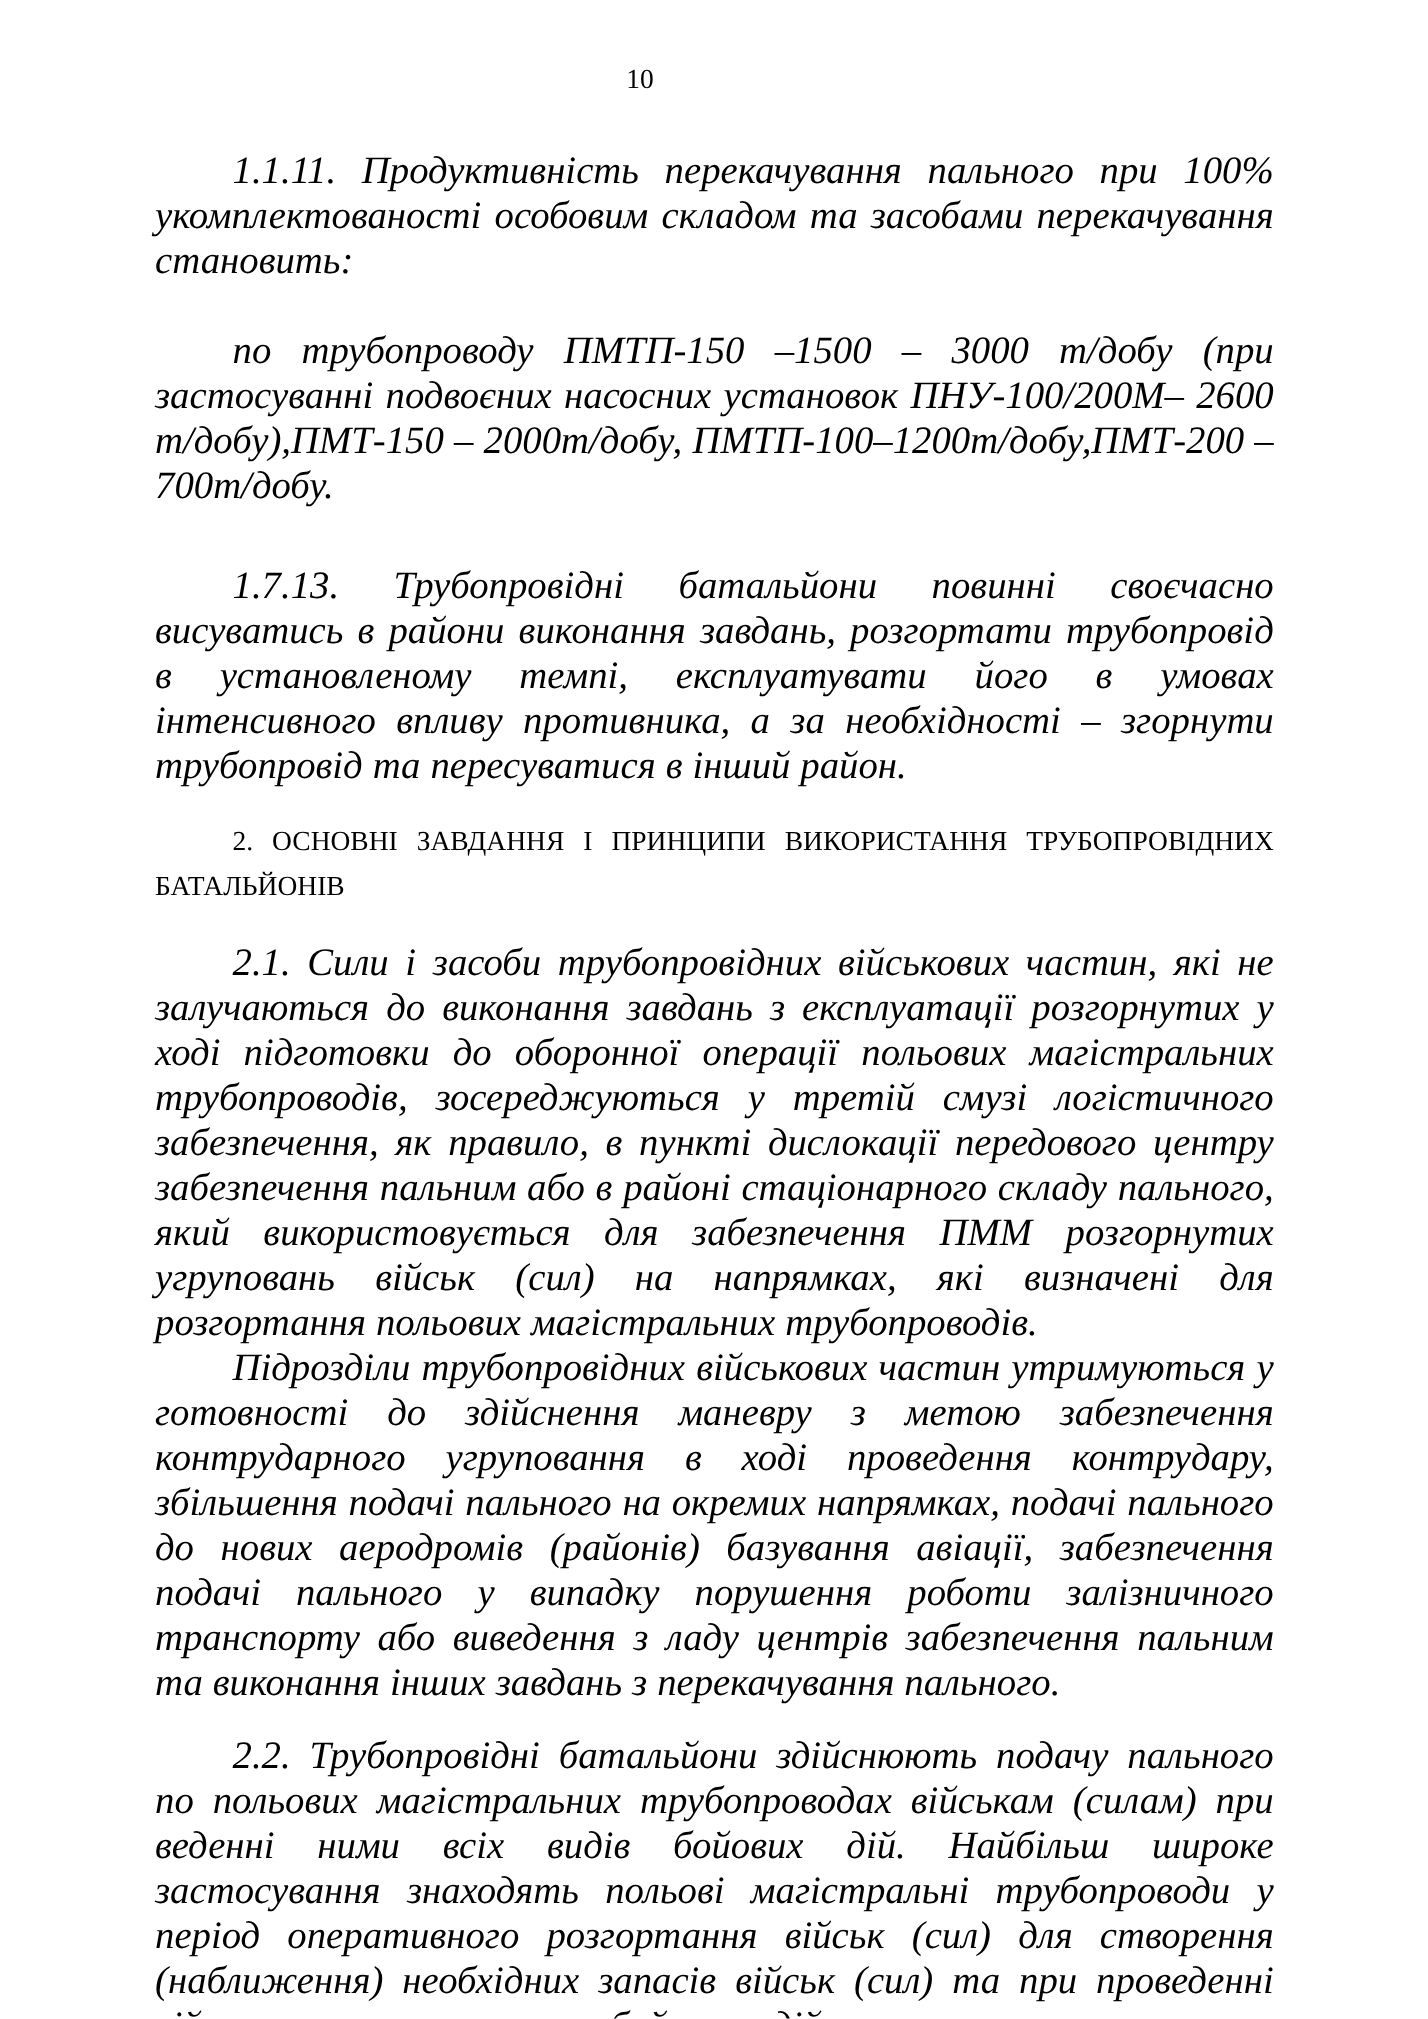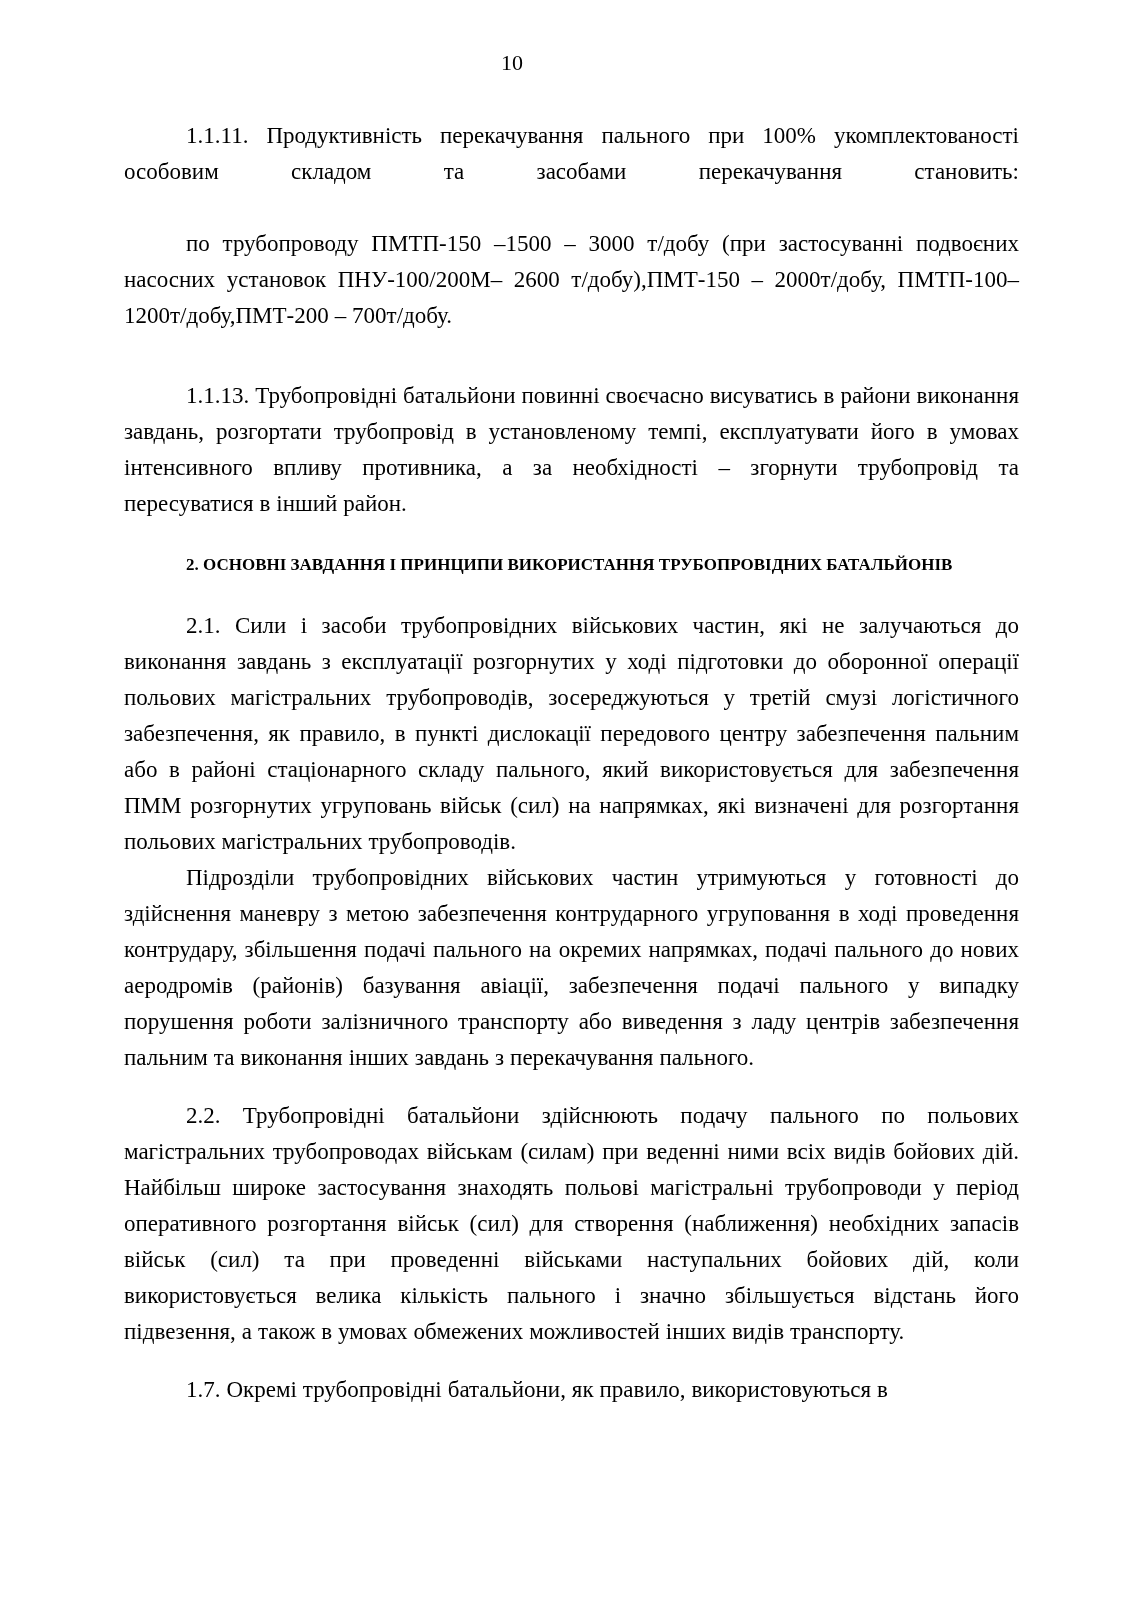--- a/index.html
+++ b/index.html
@@ -30,35 +30,36 @@
     line-height: 1;
   }
   .content {
     position: absolute;
     left: 124px;
     top: 118px;
     width: 895px;
   }
   p.body-par {
     margin: 0;
-    font-size: 23px;
+    font-size: 31px;
     line-height: 36px;
     text-align: justify;
     text-indent: 62px;
     text-justify: inter-word;
     hyphens: none;
     word-spacing: 0.2px;
+    font-style: italic;
   }
   .gap-par { height: 22px; }
   .gap-block { height: 25px; }
   h2.section-heading {
     margin: 0;
-    font-size: 17px;
+    font-size: 22px;
     line-height: 36px;
-    font-weight: bold;
+    font-weight: normal;
     text-align: justify;
     text-indent: 62px;
     text-transform: none;
   }
   
   .justify-all {
     text-align: justify;
   }
   .justify-all::after {
     content: "";
@@ -77,21 +78,21 @@
 
     <p class="body-par justify-all">1.1.11. Продуктивність перекачування пального при 100% укомплектованості особовим складом та засобами перекачування становить:</p>
 
     <p class="body-par">по трубопроводу ПМТП-150 –1500 – 3000 т/добу (при застосуванні подвоєних насосних установок ПНУ-100/200М– 2600 т/добу),ПМТ-150 – 2000т/добу, ПМТП-100–1200т/добу,ПМТ-200 – 700т/добу.</p>
 
     <div class="gap-par"></div>
 
 
     <div class="gap-par"></div>
 
-    <p class="body-par">1.1.13. Трубопровідні батальйони повинні своєчасно висуватись в райони виконання завдань, розгортати трубопровід в установленому темпі, експлуатувати його в умовах інтенсивного впливу противника, а за необхідності – згорнути трубопровід та пересуватися в інший район.</p>
+    <p class="body-par">1.7.13. Трубопровідні батальйони повинні своєчасно висуватись в райони виконання завдань, розгортати трубопровід в установленому темпі, експлуатувати його в умовах інтенсивного впливу противника, а за необхідності – згорнути трубопровід та пересуватися в інший район.</p>
 
     <div class="gap-block"></div>
 
     <h2 class="section-heading">2. ОСНОВНІ ЗАВДАННЯ І ПРИНЦИПИ ВИКОРИСТАННЯ ТРУБОПРОВІДНИХ БАТАЛЬЙОНІВ</h2>
 
     <div class="gap-block"></div>
 
     <p class="body-par">2.1. Сили і засоби трубопровідних військових частин, які не залучаються до виконання завдань з експлуатації розгорнутих у ході підготовки до оборонної операції польових магістральних трубопроводів, зосереджуються у третій смузі логістичного забезпечення, як правило, в пункті дислокації передового центру забезпечення пальним або в районі стаціонарного складу пального, який використовується для забезпечення ПММ розгорнутих угруповань військ (сил) на напрямках, які визначені для розгортання польових магістральних трубопроводів.</p>
 
     <p class="body-par">Підрозділи трубопровідних військових частин утримуються у готовності до здійснення маневру з метою забезпечення контрударного угруповання в ході проведення контрудару, збільшення подачі пального на окремих напрямках, подачі пального до нових аеродромів (районів) базування авіації, забезпечення подачі пального у випадку порушення роботи залізничного транспорту або виведення з ладу центрів забезпечення пальним та виконання інших завдань з перекачування пального.</p>

